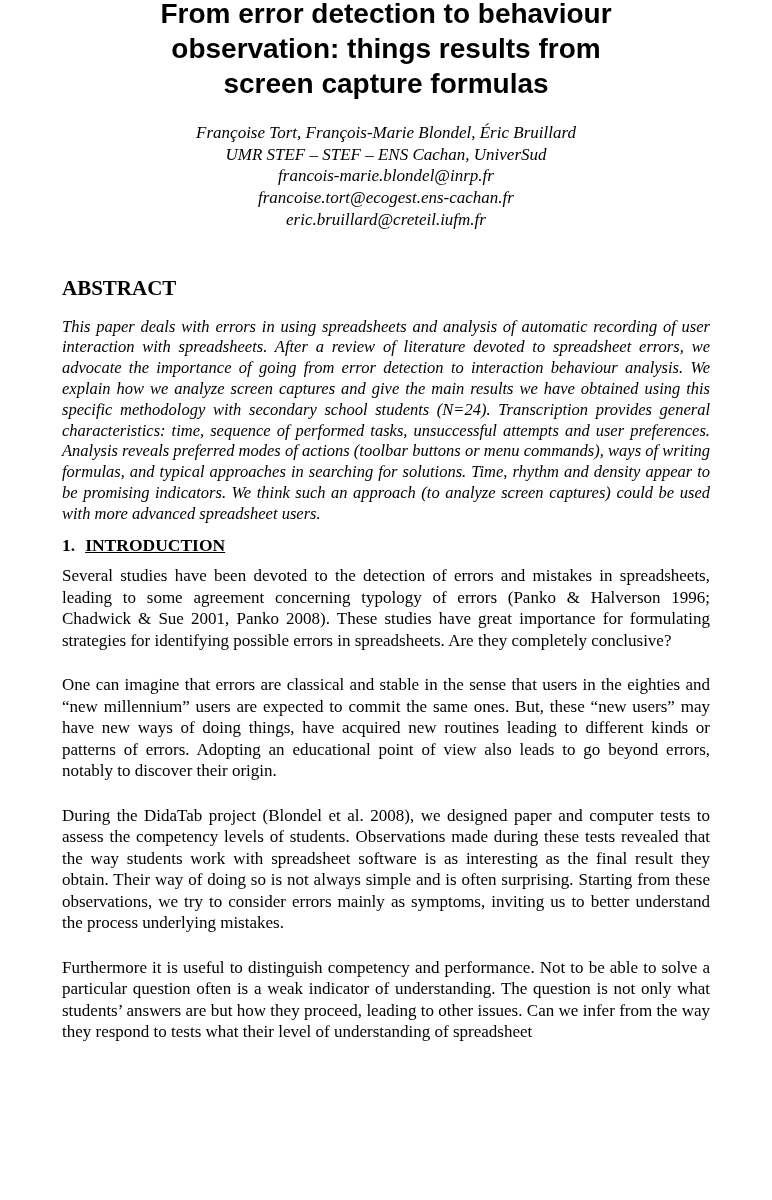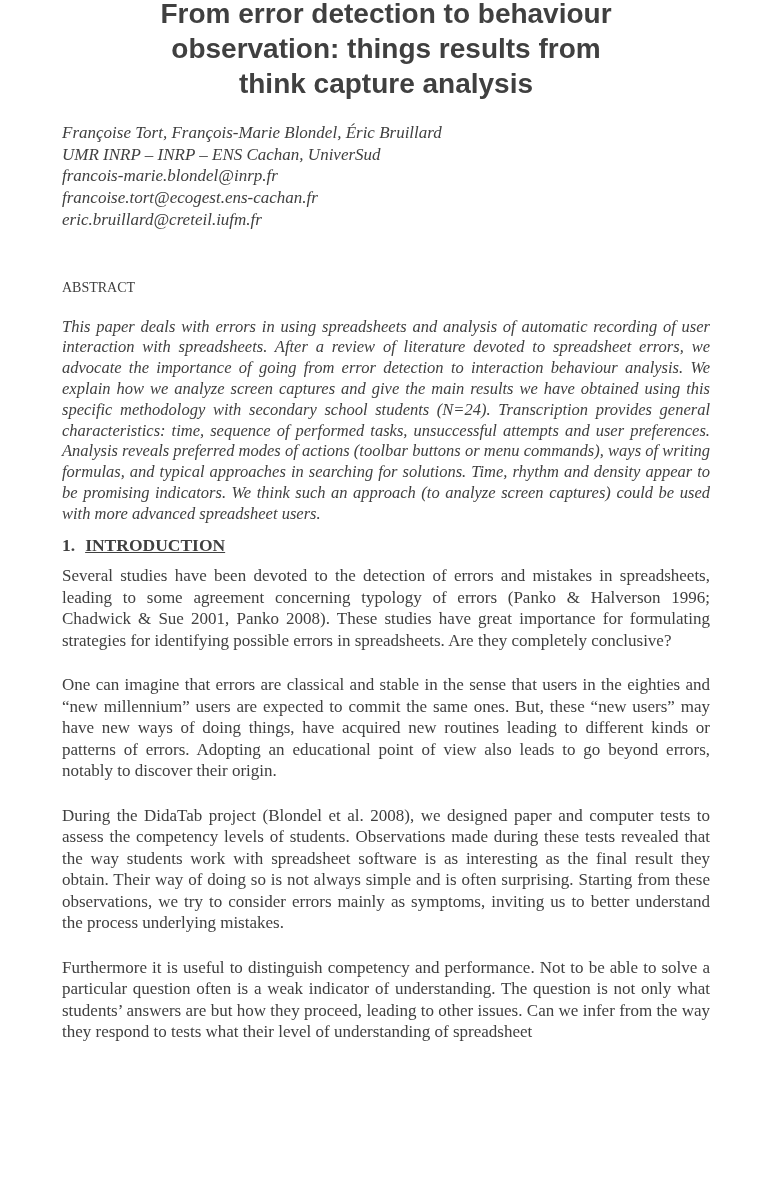--- a/index.html
+++ b/index.html
@@ -5,21 +5,21 @@
   html, body {
     margin: 0;
     padding: 0;
     background: #ffffff;
   }
   .page {
     position: relative;
     width: 772px;
     height: 1167px;
     background: #ffffff;
-    color: #404040;
+    color: #000000;
     font-family: "Liberation Serif", serif;
     overflow: hidden;
   }
   .content {
     padding: 0 62px;
   }
   .paper-title {
     margin: -4px 0 0 0;
     font-family: "Liberation Sans", sans-serif;
     font-weight: bold;
@@ -27,26 +27,26 @@
     line-height: 35px;
     text-align: center;
     letter-spacing: 0px;
   }
   .title-line { display: block; }
   .authors {
     margin-top: 21px;
     font-style: italic;
     font-size: 17px;
     line-height: 21.7px;
-    text-align: left;
+    text-align: center;
   }
   .abstract-heading {
     margin: 46px 0 0 0;
-    font-size: 14px;
-    font-weight: normal;
+    font-size: 21px;
+    font-weight: bold;
     line-height: 22px;
   }
   .abstract-text {
     margin: 18px 0 3px 0;
     font-style: italic;
     font-size: 16.5px;
     line-height: 20.8px;
     text-align: justify;
   }
   .section-heading {
@@ -83,26 +83,26 @@
 </style>
 </head>
 <body>
 
 <div class="page">
   <div class="content">
 
     <h1 class="paper-title">
       <span class="title-line">From error detection to behaviour</span>
       <span class="title-line">observation: things results from</span>
-      <span class="title-line">think capture analysis</span>
+      <span class="title-line">screen capture formulas</span>
     </h1>
 
     <div class="authors">
       <div>Françoise Tort, François-Marie Blondel, Éric Bruillard</div>
-      <div>UMR INRP – INRP – ENS Cachan, UniverSud</div>
+      <div>UMR STEF – STEF – ENS Cachan, UniverSud</div>
       <div>francois-marie.blondel@inrp.fr</div>
       <div>francoise.tort@ecogest.ens-cachan.fr</div>
       <div>eric.bruillard@creteil.iufm.fr</div>
     </div>
 
     <div>
       <h2 class="abstract-heading">ABSTRACT</h2>
       <p class="abstract-text">This paper deals with errors in using spreadsheets and analysis of automatic recording of user interaction with spreadsheets. After a review of literature devoted to spreadsheet errors, we advocate the importance of going from error detection to interaction behaviour analysis. We explain how we analyze screen captures and give the main results we have obtained using this specific methodology with secondary school students (N=24). Transcription provides general characteristics: time, sequence of performed tasks, unsuccessful attempts and user preferences. Analysis reveals preferred modes of actions (toolbar buttons or menu commands), ways of writing formulas, and typical approaches in searching for solutions. Time, rhythm and density appear to be promising indicators. We think such an approach (to analyze screen captures) could be used with more advanced spreadsheet users.</p>
     </div>
 

